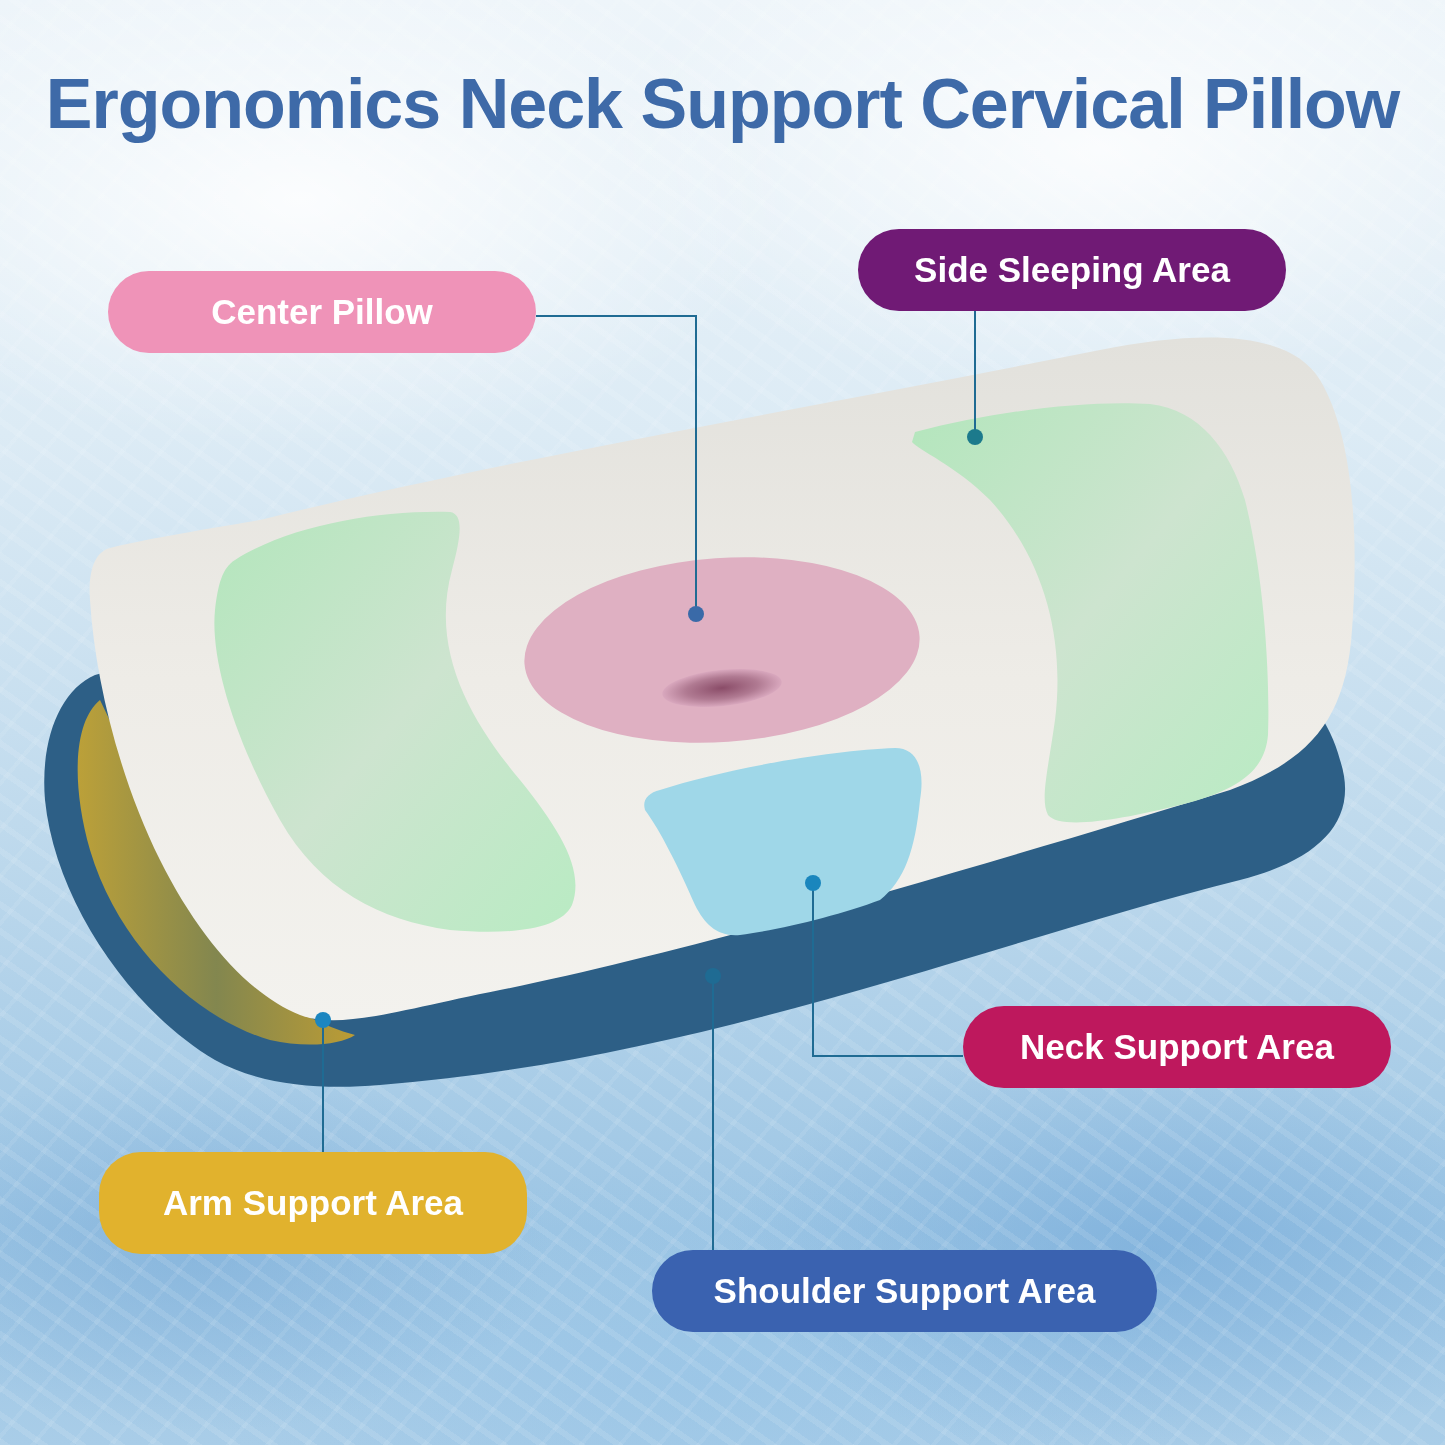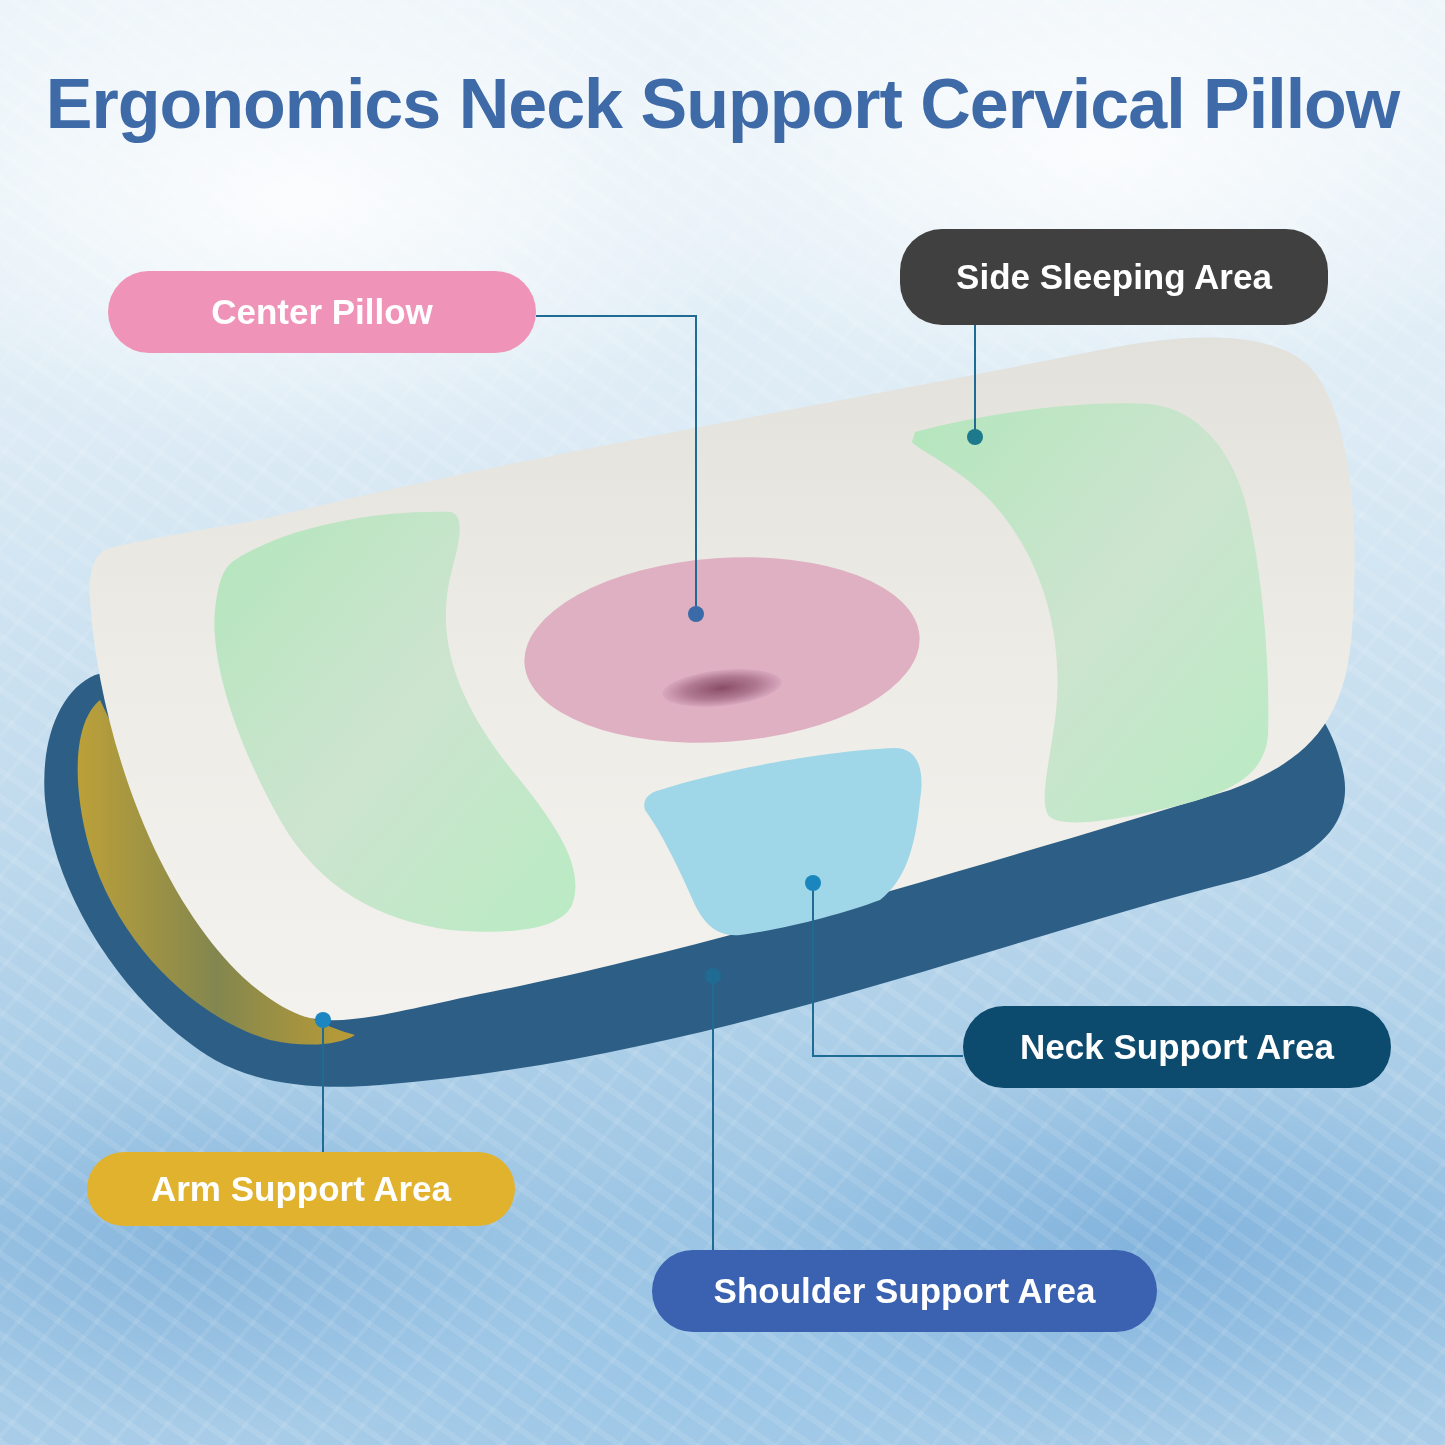--- a/index.html
+++ b/index.html
@@ -85,27 +85,27 @@
     <circle cx="813" cy="883" r="8" fill="#1a86bd"></circle>
     <circle cx="713" cy="976" r="8" fill="#1f6b93"></circle>
     <circle cx="323" cy="1020" r="8" fill="#1c86c0"></circle>
   </g>
 </svg>
 
 <div class="pill" style="left:108px; top:271px; width:428px; height:82px; background:#ef93b8;">
   <span>Center Pillow</span>
 </div>
 
-<div class="pill" style="left:900px; top:229px; width:428px; height:96px; background:#404040;">
+<div class="pill" style="left:858px; top:229px; width:428px; height:82px; background:#701a75;">
   <span>Side Sleeping Area</span>
 </div>
 
-<div class="pill" style="left:963px; top:1006px; width:428px; height:82px; background:#0c4a6e;">
+<div class="pill" style="left:963px; top:1006px; width:428px; height:82px; background:#be185d;">
   <span>Neck Support Area</span>
 </div>
 
-<div class="pill" style="left:87px; top:1152px; width:428px; height:74px; background:#e1b22d;">
+<div class="pill" style="left:99px; top:1152px; width:428px; height:102px; background:#e1b22d;">
   <span>Arm Support Area</span>
 </div>
 
 <div class="pill" style="left:652px; top:1250px; width:505px; height:82px; background:#3a62b0;text-align:center;">
   <span>Shoulder Support Area</span>
 </div>
 
 </body></html>

